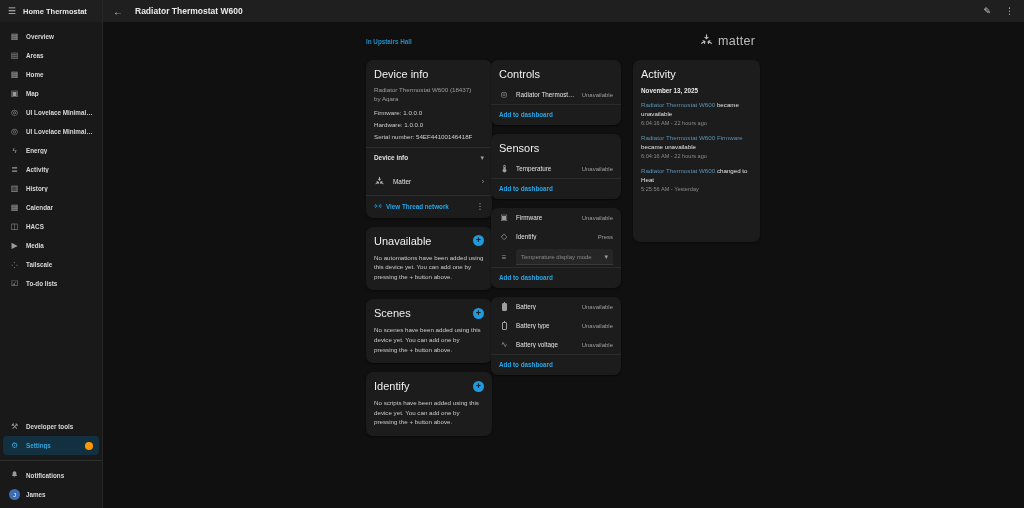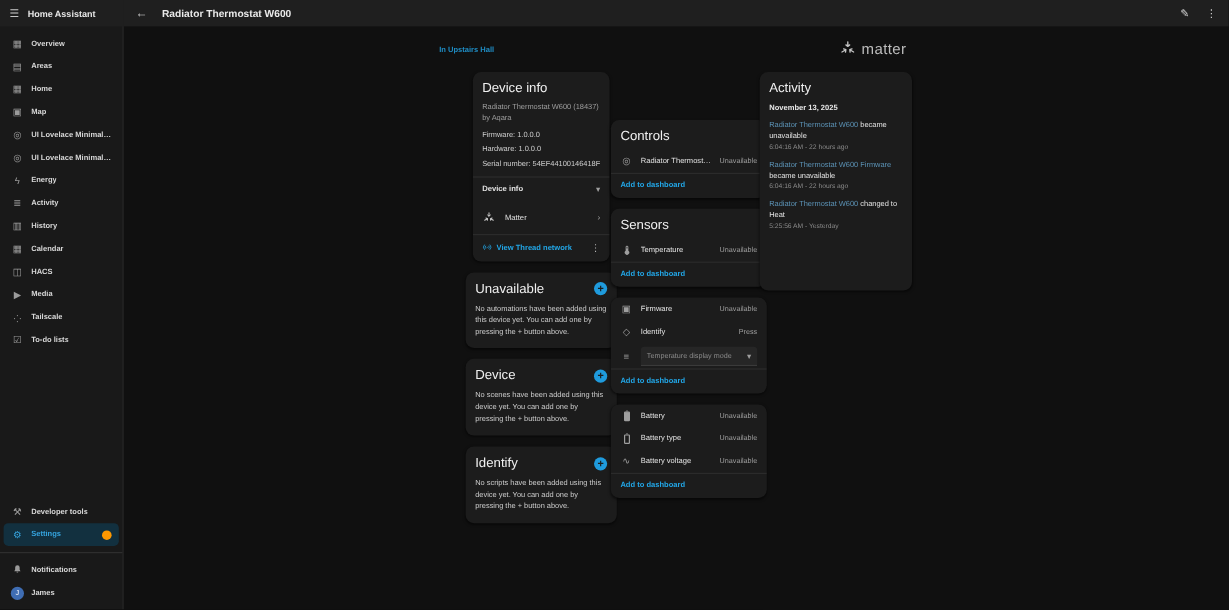--- a/index.html
+++ b/index.html
@@ -65,22 +65,22 @@
   }
   .matter-logo {
     position:absolute; left:699px; top:33px; display:flex; align-items:center; gap:4px;
     color:#c4c4c4;
   }
   .matter-logo svg { width:15px; height:15px; }
   .matter-logo .matter-word { font-size:12.5px; letter-spacing:0.3px; color:#bdbdbd; }
 
   
   .col { position:absolute; top:60px; display:flex; flex-direction:column; gap:9px; }
-  #col1 { left:388px; width:126px;align-items:center; }
-  #col2 { left:509px; width:130px;margin-top:40px; }
+  #col1 { left:366px; width:126px; }
+  #col2 { left:491px; width:130px; }
   #col3 { left:633px; width:127px; }
 
   .card {
     background:#1c1c1c; border-radius:7px; box-shadow:0 1px 2px rgba(0,0,0,.5);
     overflow:hidden;
   }
   .card-title { font-size:11px; font-weight:400; color:#f0f0f0; padding:8px 8px 5px 8px; }
   .card-title-row {
     display:flex; align-items:center; justify-content:space-between; padding:8px 8px 4px 8px;
   }
@@ -141,21 +141,21 @@
   .act-line { font-size:6.2px; line-height:1.5; color:#e3e3e3; }
   .act-link { color:#5b92b5; cursor:pointer; }
   .act-time { font-size:5.6px; color:#8a8a8a; margin-top:1.5px; }
 </style>
 </head>
 <body>
 
 <nav class="sidebar">
   <div class="sidebar-header">
     <span class="menu-icon">☰</span>
-    <span class="sidebar-title">Home Assistant</span>
+    <span class="sidebar-title">Home Thermostat</span>
   </div>
   <div class="sidebar-items">
     <div class="side-item">
       <span class="s-icon">▦</span>
       <span class="s-label">Overview</span>
     </div>
     <div class="side-item">
       <span class="s-icon">▤</span>
       <span class="s-label">Areas</span>
     </div>
@@ -301,21 +301,21 @@
   <section class="card">
     <div class="card-title-row">
       <span class="t">Unavailable</span>
       <span class="plus-fab">+</span>
     </div>
     <div class="empty-text">No automations have been added using this device yet. You can add one by pressing the + button above.</div>
   </section>
 
   <section class="card">
     <div class="card-title-row">
-      <span class="t">Device</span>
+      <span class="t">Scenes</span>
       <span class="plus-fab">+</span>
     </div>
     <div class="empty-text">No scenes have been added using this device yet. You can add one by pressing the + button above.</div>
   </section>
 
   <section class="card">
     <div class="card-title-row">
       <span class="t">Identify</span>
       <span class="plus-fab">+</span>
     </div>

